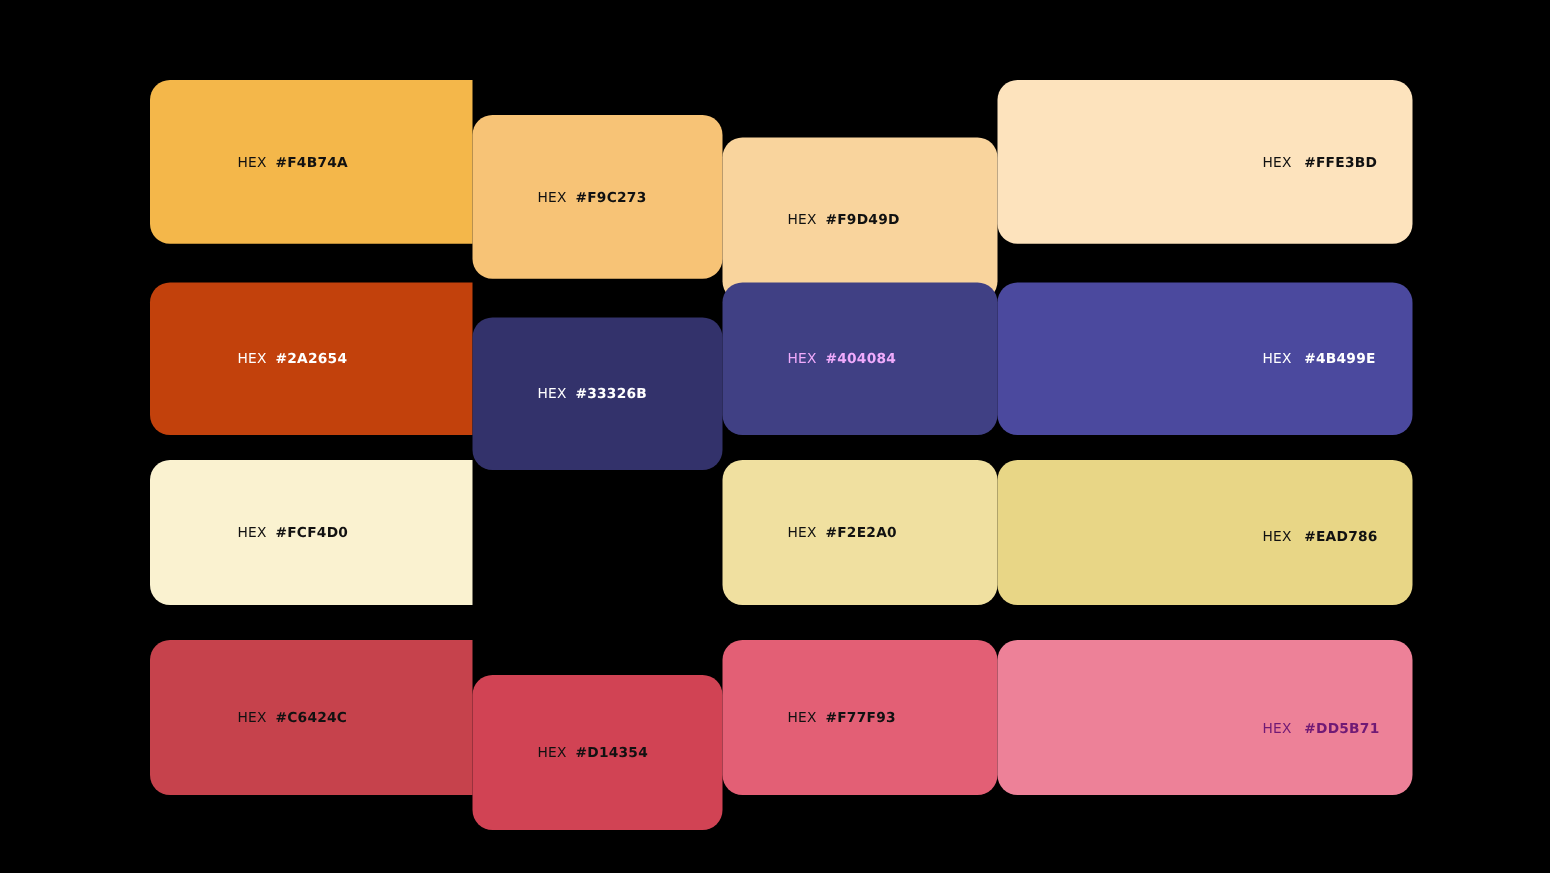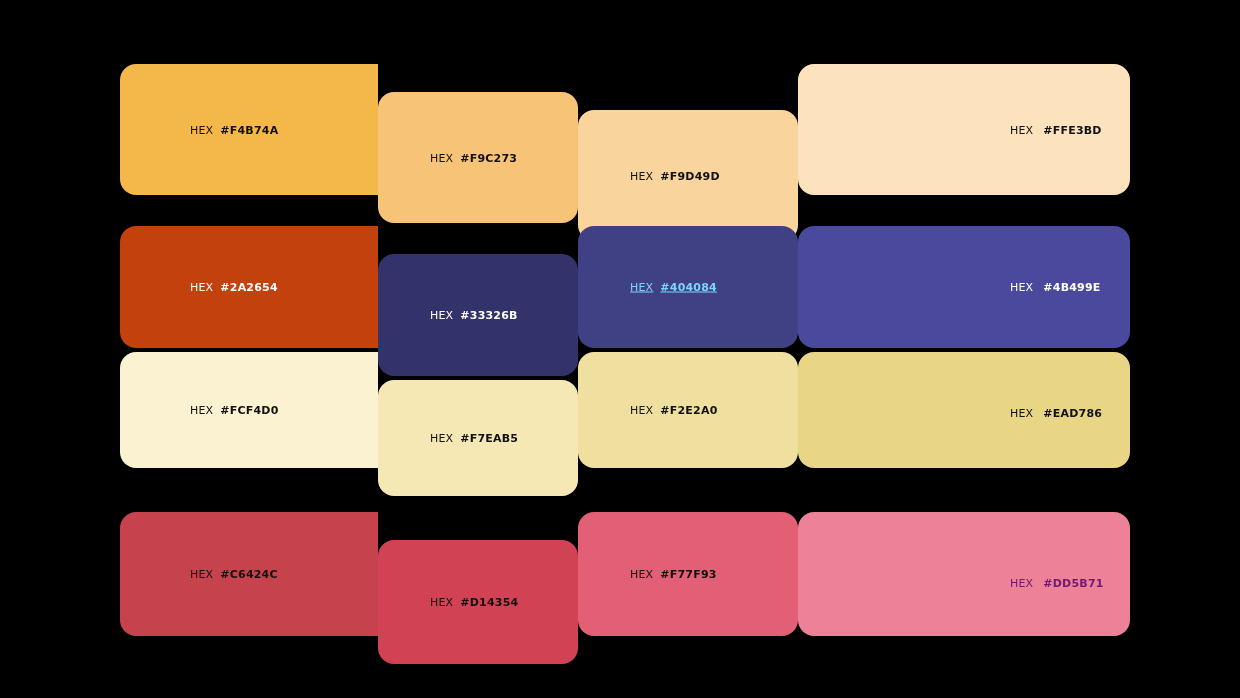--- a/index.html
+++ b/index.html
@@ -26,21 +26,21 @@
   .palette-row {
     position: absolute;
     left: 120px;
     width: 1010px;
     border-radius: 16px;
   }
 
   
   .palette-row.row-0 { top: 64px;  height: 131px; }
   .palette-row.row-1 { top: 226px; height: 122px; }
-  .palette-row.row-2 { top: 352px; height: 116px; }
+  .palette-row.row-2 { top: 368px; height: 116px; }
   .palette-row.row-3 { top: 512px; height: 124px; }
 
   .swatch {
     position: absolute;
     top: 0;
     height: 100%;
     box-sizing: border-box;
   }
 
   
@@ -100,32 +100,29 @@
       </div>
     </div>
     <div class="palette-row row-1">
       <div class="swatch col-0" style="background: #c2410c;">
         <div class="swatch-label" style="color: rgb(255, 255, 255);"><span class="hex-word">HEX</span><span class="hex-value">#2A2654</span></div>
       </div>
       <div class="swatch col-1" style="background: rgb(51, 50, 107);">
         <div class="swatch-label" style="color: rgb(255, 255, 255);"><span class="hex-word">HEX</span><span class="hex-value">#33326B</span></div>
       </div>
       <div class="swatch col-2" style="background: rgb(64, 64, 132);">
-        <div class="swatch-label" style="color: #7dd3fc; text-decoration: underline;"><span class="hex-word">HEX</span><span class="hex-value">#404084</span></div>
+        <div class="swatch-label" style="color: #f0abfc;"><span class="hex-word">HEX</span><span class="hex-value">#404084</span></div>
       </div>
       <div class="swatch col-3" style="background: rgb(75, 73, 158);">
         <div class="swatch-label" style="color: rgb(255, 255, 255);"><span class="hex-word">HEX</span><span class="hex-value">#4B499E</span></div>
       </div>
     </div>
     <div class="palette-row row-2">
       <div class="swatch col-0" style="background: rgb(250, 242, 208);">
         <div class="swatch-label" style="color: rgb(17, 17, 17);"><span class="hex-word">HEX</span><span class="hex-value">#FCF4D0</span></div>
-      </div>
-      <div class="swatch col-1" style="background: rgb(245, 232, 180);">
-        <div class="swatch-label" style="color: rgb(17, 17, 17);"><span class="hex-word">HEX</span><span class="hex-value">#F7EAB5</span></div>
       </div>
       <div class="swatch col-2" style="background: rgb(240, 224, 160);">
         <div class="swatch-label" style="color: rgb(17, 17, 17);"><span class="hex-word">HEX</span><span class="hex-value">#F2E2A0</span></div>
       </div>
       <div class="swatch col-3" style="background: rgb(232, 214, 134);">
         <div class="swatch-label" style="color: rgb(17, 17, 17);"><span class="hex-word">HEX</span><span class="hex-value">#EAD786</span></div>
       </div>
     </div>
     <div class="palette-row row-3">
       <div class="swatch col-0" style="background: rgb(198, 66, 76);">

